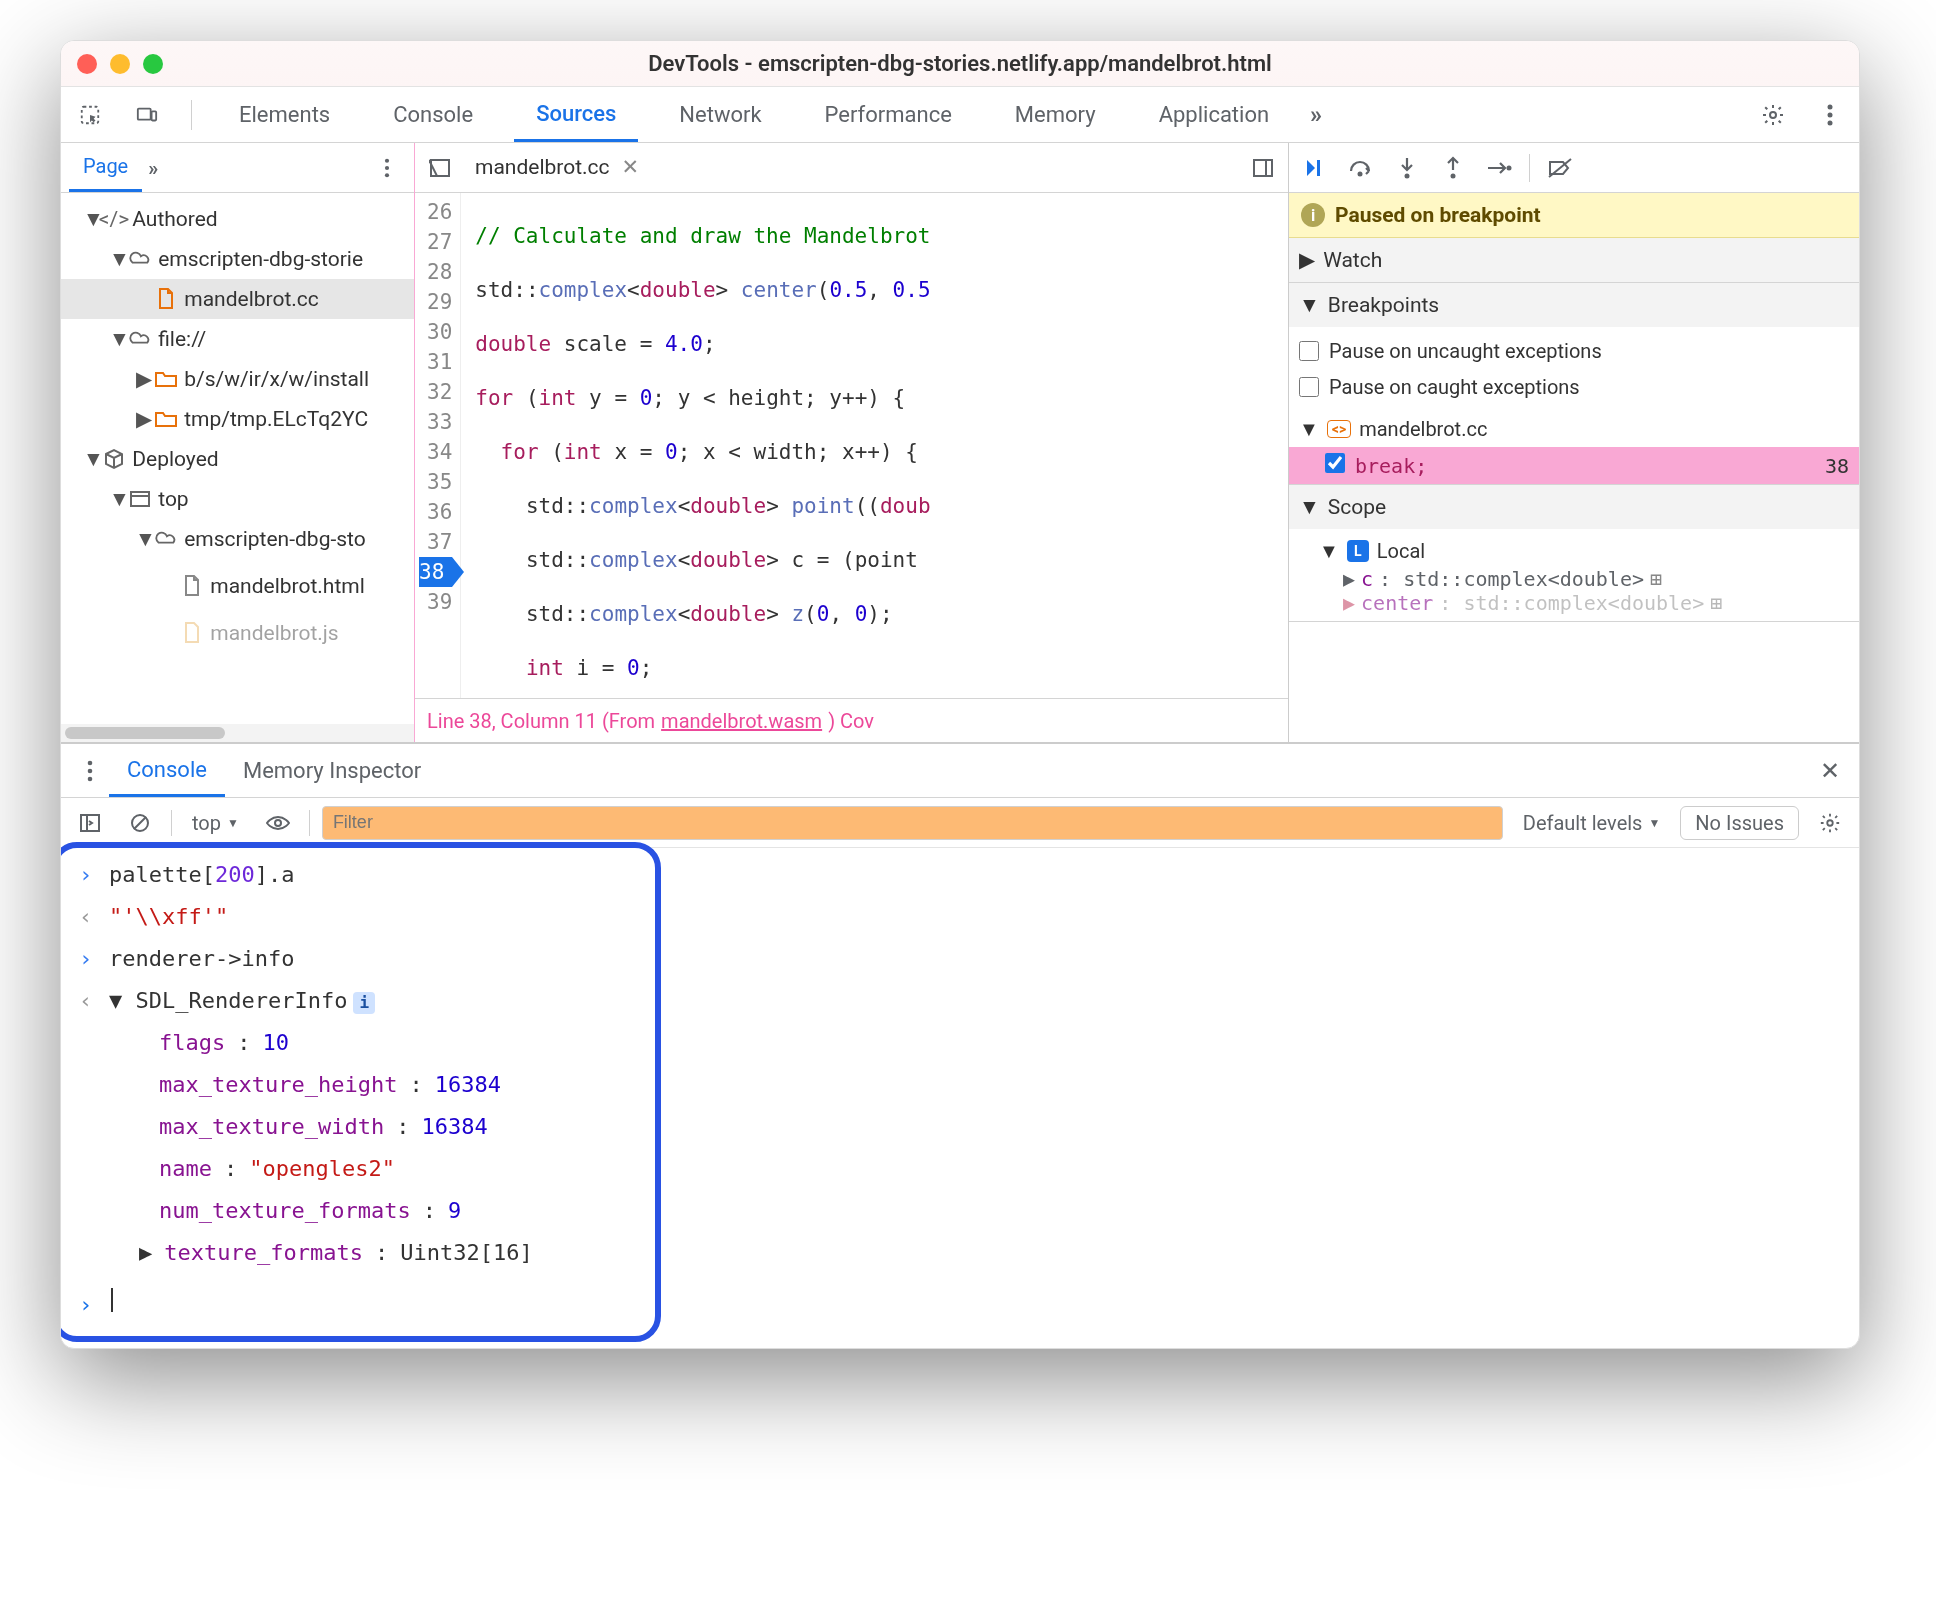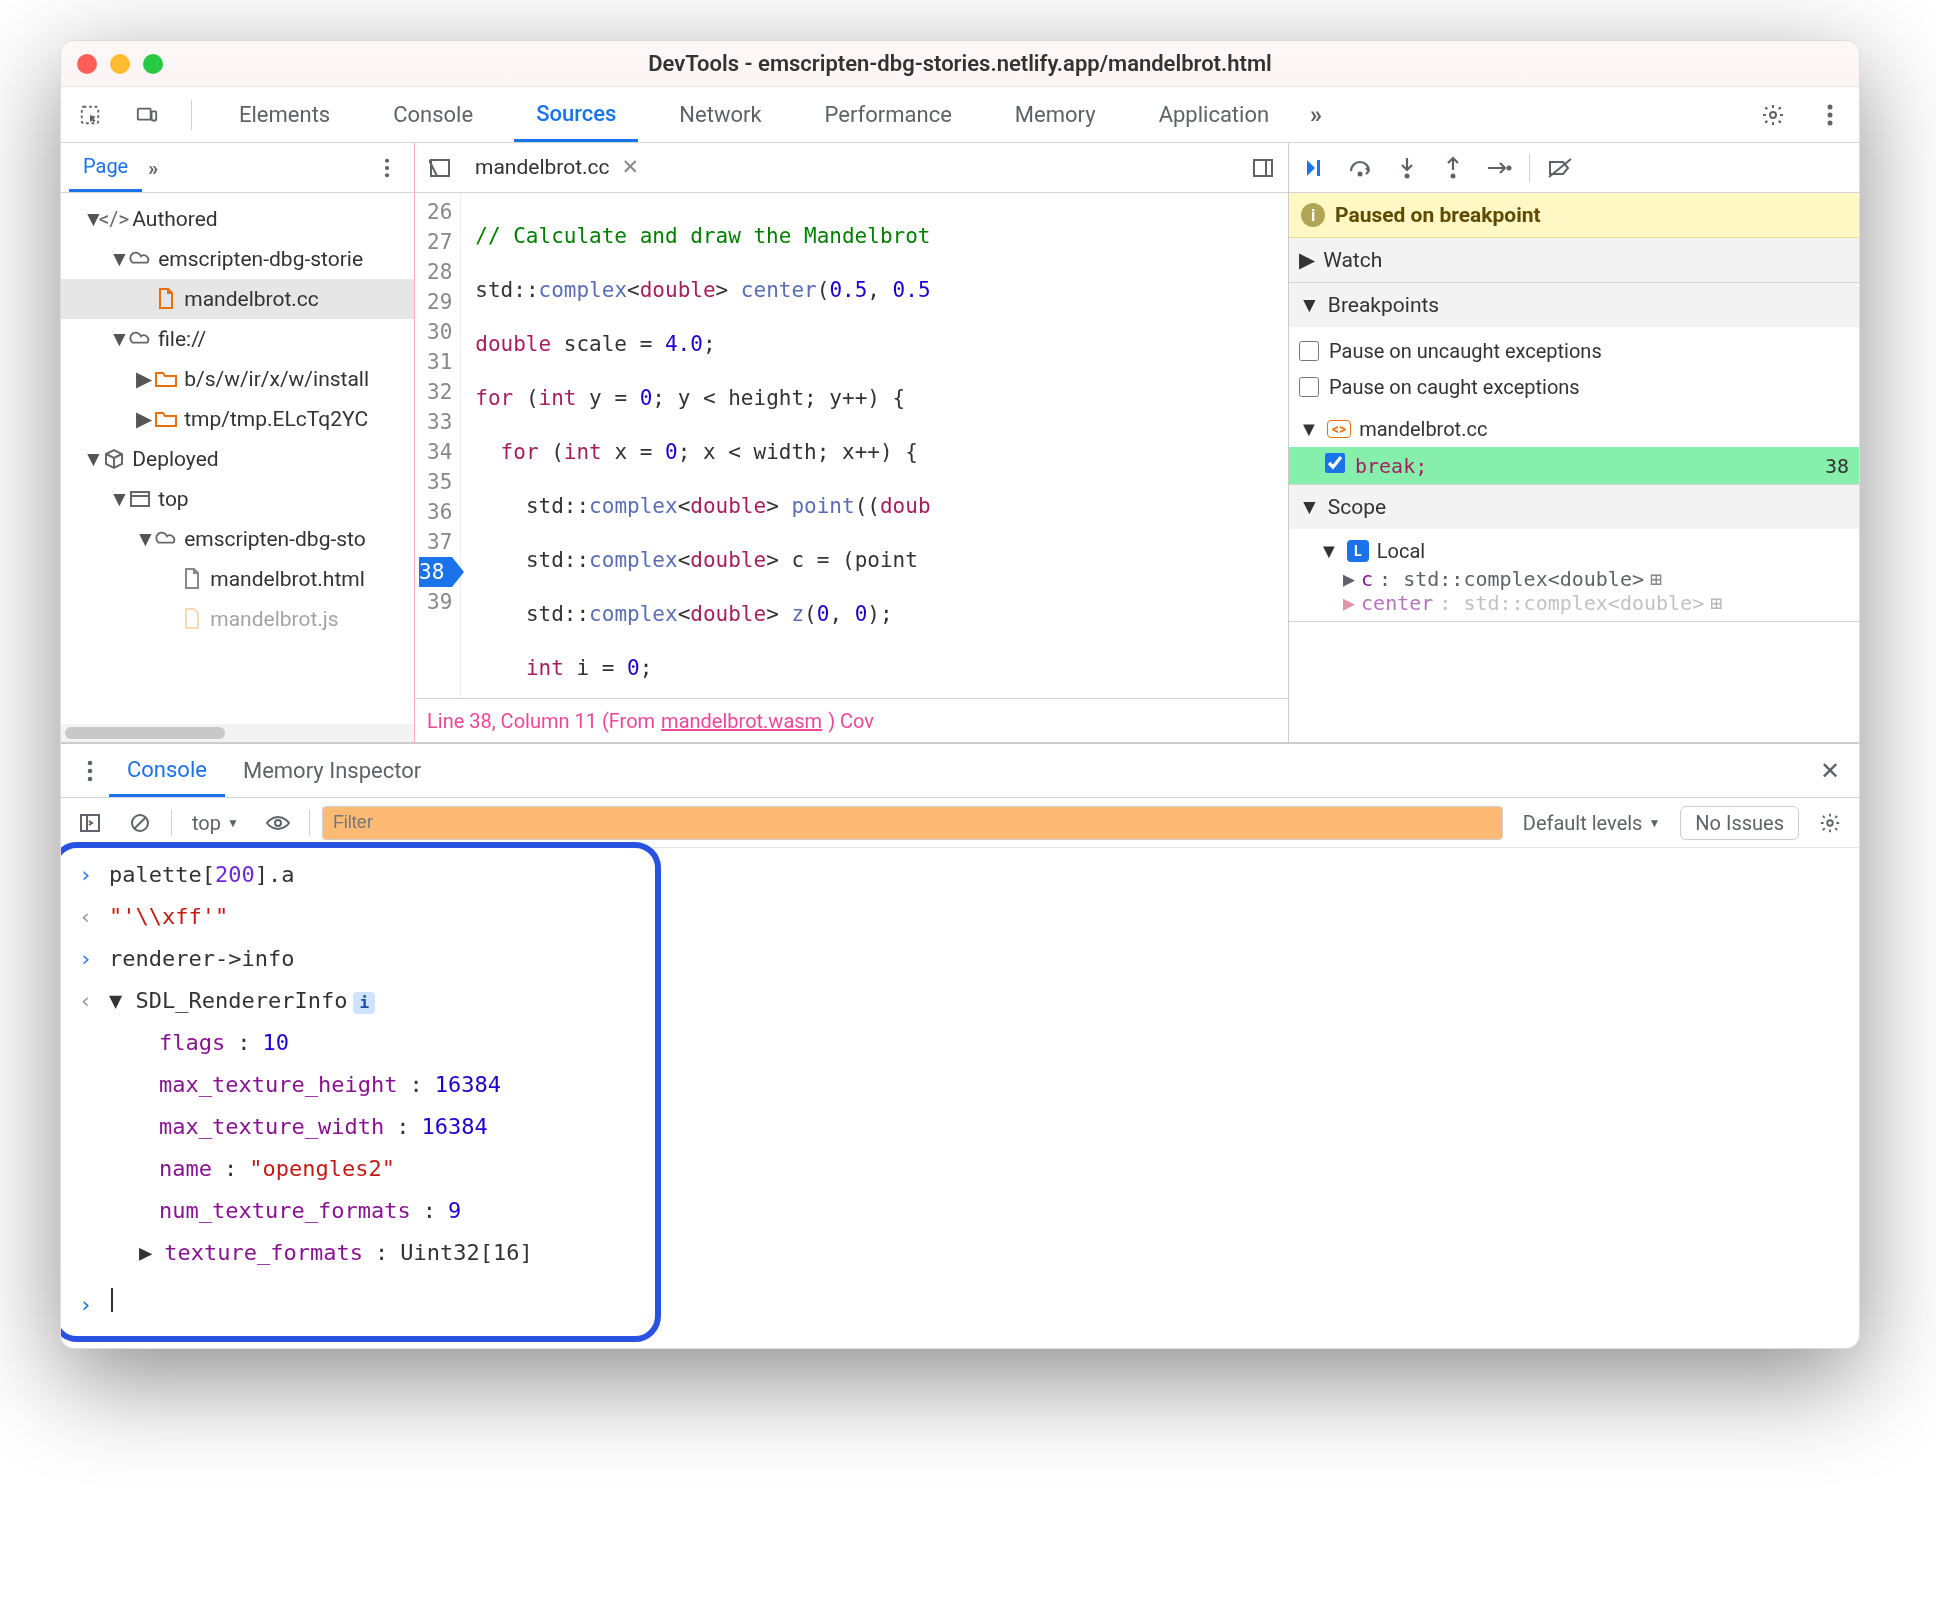--- a/index.html
+++ b/index.html
@@ -58,21 +58,21 @@
   .left-tabs .more{margin-left:6px; font-weight:700;}
   .left-tabs .spacer{flex:1;}
   .tree{padding:6px 0; font-size:21px; color:#333; overflow:hidden;}
   .tree-row{display:flex; align-items:center; height:40px; padding-left:4px; white-space:nowrap;}
   .tree-row.sel{background:#e6e6e6;}
   .tree-arrow{width:18px; text-align:center; color:#555;}
   .tree-icon{width:26px; display:inline-flex; justify-content:center; color:#666;}
   .tree-icon.folder{color:#e8710a;}
   .tree-icon.file-o{color:#e8710a;}
   .tree-icon.file-g{color:#888;}
-  .ind1{padding-left:22px;} .ind2{padding-left:48px;} .ind3{padding-left:74px;} .ind4{padding-left:100px;}
+  .ind1{padding-left:22px;} .ind2{padding-left:48px;} .ind3{padding-left:74px;} .ind4{padding-left:100px;margin-top:7px;}
   .scrollbar-h{height:18px; background:#f3f3f3; position:relative;}
   .scrollbar-h .thumb{position:absolute; left:4px; top:3px; height:12px; width:160px; background:#c8c8c8; border-radius:6px;}
   
   .mid-tabs{display:flex; align-items:center; height:50px; border-bottom:1px solid #d4d4d4; padding:0 6px;}
   .icon-btn{width:38px;height:38px;display:flex;align-items:center;justify-content:center;color:#5f6368;}
   .file-tab{display:flex;align-items:center;gap:12px;padding:0 16px;height:100%;font-size:21px;border-bottom:2px solid transparent;}
   .file-tab.active{color:#333;}
   .mid-tabs .spacer{flex:1;}
   .code-area{flex:1; display:flex; font-family:Menlo,Consolas,monospace; font-size:21px; overflow:hidden;}
   .gutter{background:#fff; color:#888; text-align:right; padding:4px 8px 4px 4px; user-select:none; border-right:1px solid #eee;}
@@ -97,21 +97,21 @@
   .dbg-toolbar .sep{width:1px;height:28px;background:#d0d0d0;margin:0 2px;}
   .paused-banner{background:#fff8c5;color:#5f4b00;font-weight:700;font-size:21px;padding:10px 12px;display:flex;align-items:center;gap:10px;border-bottom:1px solid #e8dc8f;}
   .paused-banner .pi{width:24px;height:24px;border-radius:50%;background:#b0a656;color:#fff;display:flex;align-items:center;justify-content:center;font-size:16px;}
   .section{border-bottom:1px solid #d4d4d4;}
   .section-head{display:flex;align-items:center;height:44px;padding:0 10px;font-size:21px;color:#333;background:#f3f3f3;gap:8px;}
   .section-body{padding:6px 10px;font-size:20px;}
   .chk{display:flex;align-items:center;gap:10px;height:36px;}
   .chk input{width:20px;height:20px;}
   .bp-file{display:flex;align-items:center;gap:8px;padding:6px 10px;font-size:20px;}
   .bp-file .badge{border:1px solid #e8710a;color:#e8710a;border-radius:4px;padding:0 4px;font-size:14px;font-weight:700;}
-  .bp-row{display:flex;align-items:center;background:#86efac;padding:6px 10px 6px 36px;font-family:Menlo,monospace;font-size:20px;justify-content:space-between;}
+  .bp-row{display:flex;align-items:center;background:#f9a8d4;padding:6px 10px 6px 36px;font-family:Menlo,monospace;font-size:20px;justify-content:space-between;}
   .bp-row input{accent-color:#1a73e8;width:20px;height:20px;margin-right:10px;}
   .scope-row{display:flex;align-items:center;gap:8px;padding:4px 0 4px 20px;font-size:20px;}
   .scope-row .lb{background:#1a73e8;color:#fff;width:22px;height:22px;border-radius:4px;font-size:14px;display:flex;align-items:center;justify-content:center;font-weight:700;}
   .scope-var{padding-left:44px;font-family:Menlo,monospace;font-size:20px;color:#5f6368;display:flex;align-items:center;gap:6px;}
   .scope-var .k{color:#881391;}
   .scope-var .grid{color:#888;}
   
   .drawer{border-top:1px solid #ccc;}
   .drawer-tabs{display:flex;align-items:center;height:54px;padding:0 10px;font-size:22px;color:#5f6368;border-bottom:1px solid #d4d4d4;}
   .drawer-tabs .tab{padding:0 18px;height:100%;display:flex;align-items:center;}

